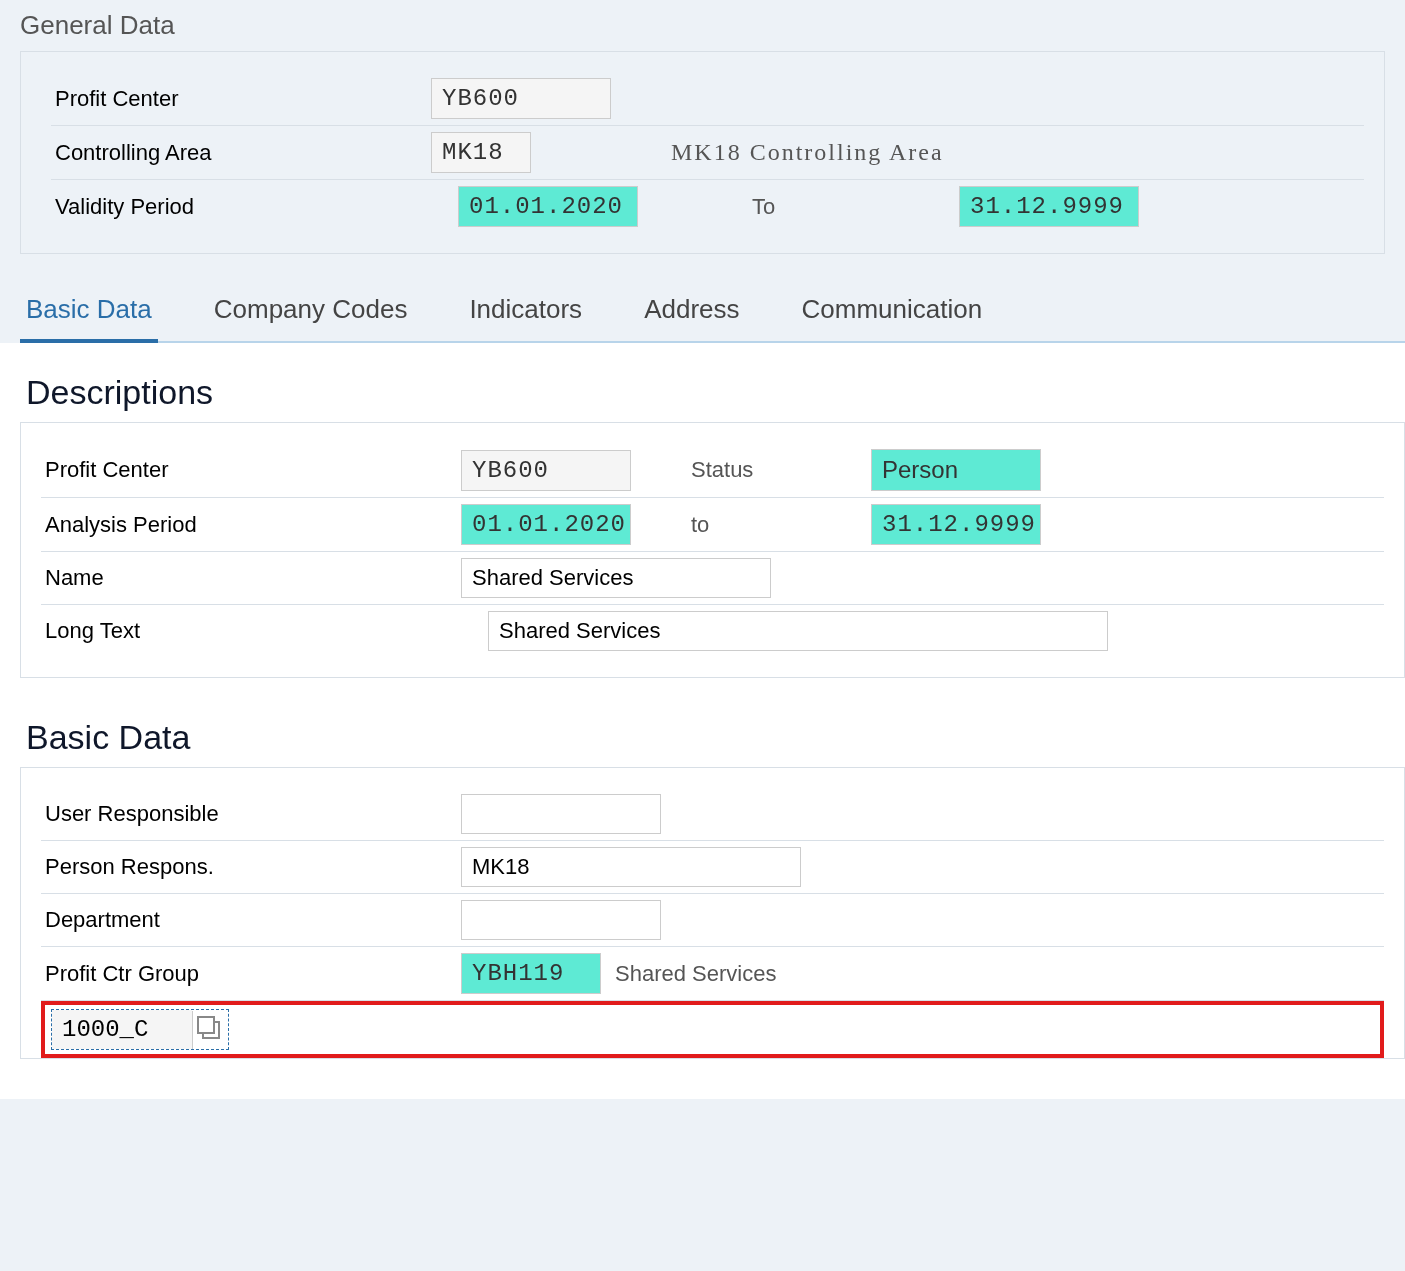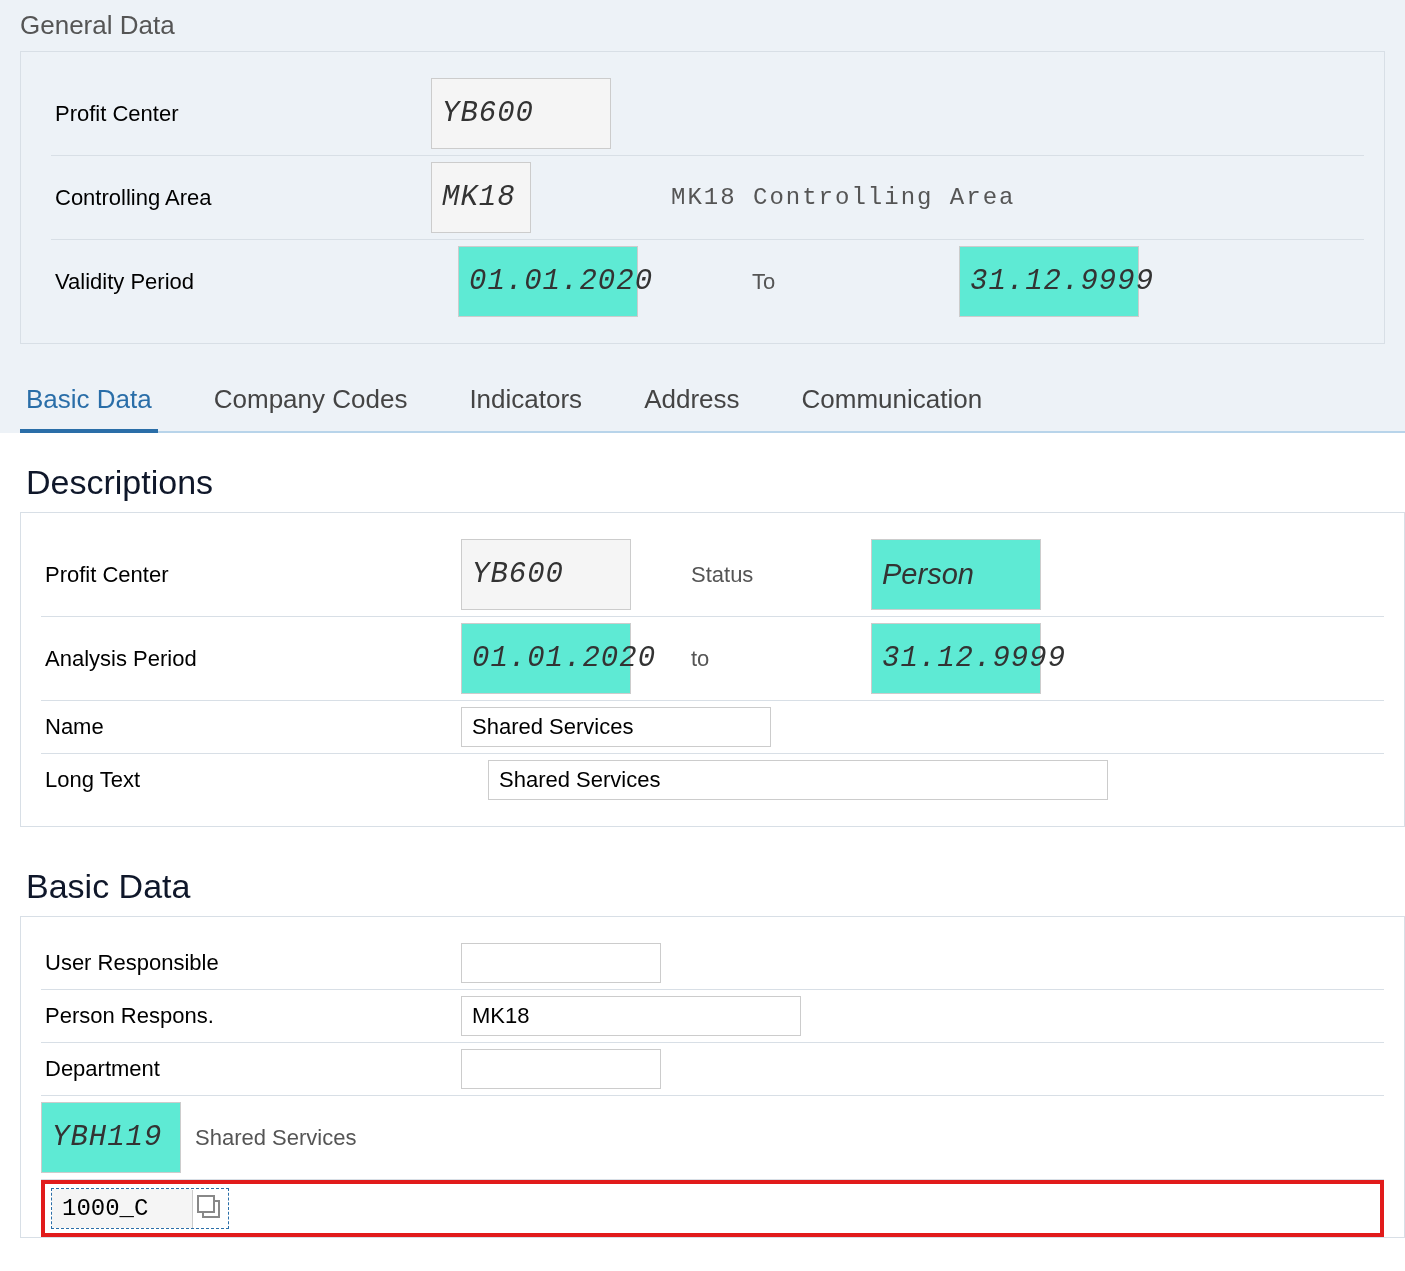--- a/index.html
+++ b/index.html
@@ -37,39 +37,38 @@
     .row:last-child { border-bottom: none; gap: 27px; }
     .label {
       width: 380px;
       flex-shrink: 0;
       color: #000000;
       padding-left: 4px;
     }
     .value-box {
       border: 1px solid #ccc;
       background: #f5f5f5;
-      padding: 18px 10px;
+      padding: 6px 10px;
       font-family: "Courier New", monospace;
-      font-size: 29px;
+      font-size: 24px;
       min-height: 40px;
       display: inline-block;
-      font-style: italic;
     }
     .value-box.white { background: #5eead4; }
     .input-box {
       border: 1px solid #ccc;
       background: #fff;
       padding: 6px 10px;
       font-size: 22px;
       min-height: 40px;
       font-family: Arial;
     }
     .mono { font-family: "Courier New", monospace; letter-spacing: 1px; }
     .desc-text {
-      font-family: Liberation Mono, monospace;
+      font-family: Liberation Serif, serif;
       color: #555;
       font-size: 24px;
       letter-spacing: 2px;
     }
     .to-label { color:#555; width:180px; flex-shrink:0; }
     .tabs {
       display: flex;
       border-bottom: 2px solid #b8d4ea;
       margin: 20px 0 0 20px;
       gap: 50px;
@@ -210,20 +209,21 @@
     </div>
     <div class="row">
       <div class="label" style="width:420px">Person Respons.</div>
       <input class="input-box" style="width: 340px;" value="MK18">
     </div>
     <div class="row">
       <div class="label" style="width:420px">Department</div>
       <input class="input-box" style="width: 200px;" value="">
     </div>
     <div class="row">
+      <div class="label" style="width:420px">Profit Ctr Group</div>
       <div class="value-box white mono" style="width:140px">YBH119</div>
       <div style="width:14px"></div>
       <div style="color:#555">Shared Services</div>
     </div>
     <div class="highlight-row">
       <div class="value-help-wrap">
         <input class="value-help-input" value="1000_C" style="">
         <button class="value-help-btn">
           <span class="copy-icon"></span>
         </button>

